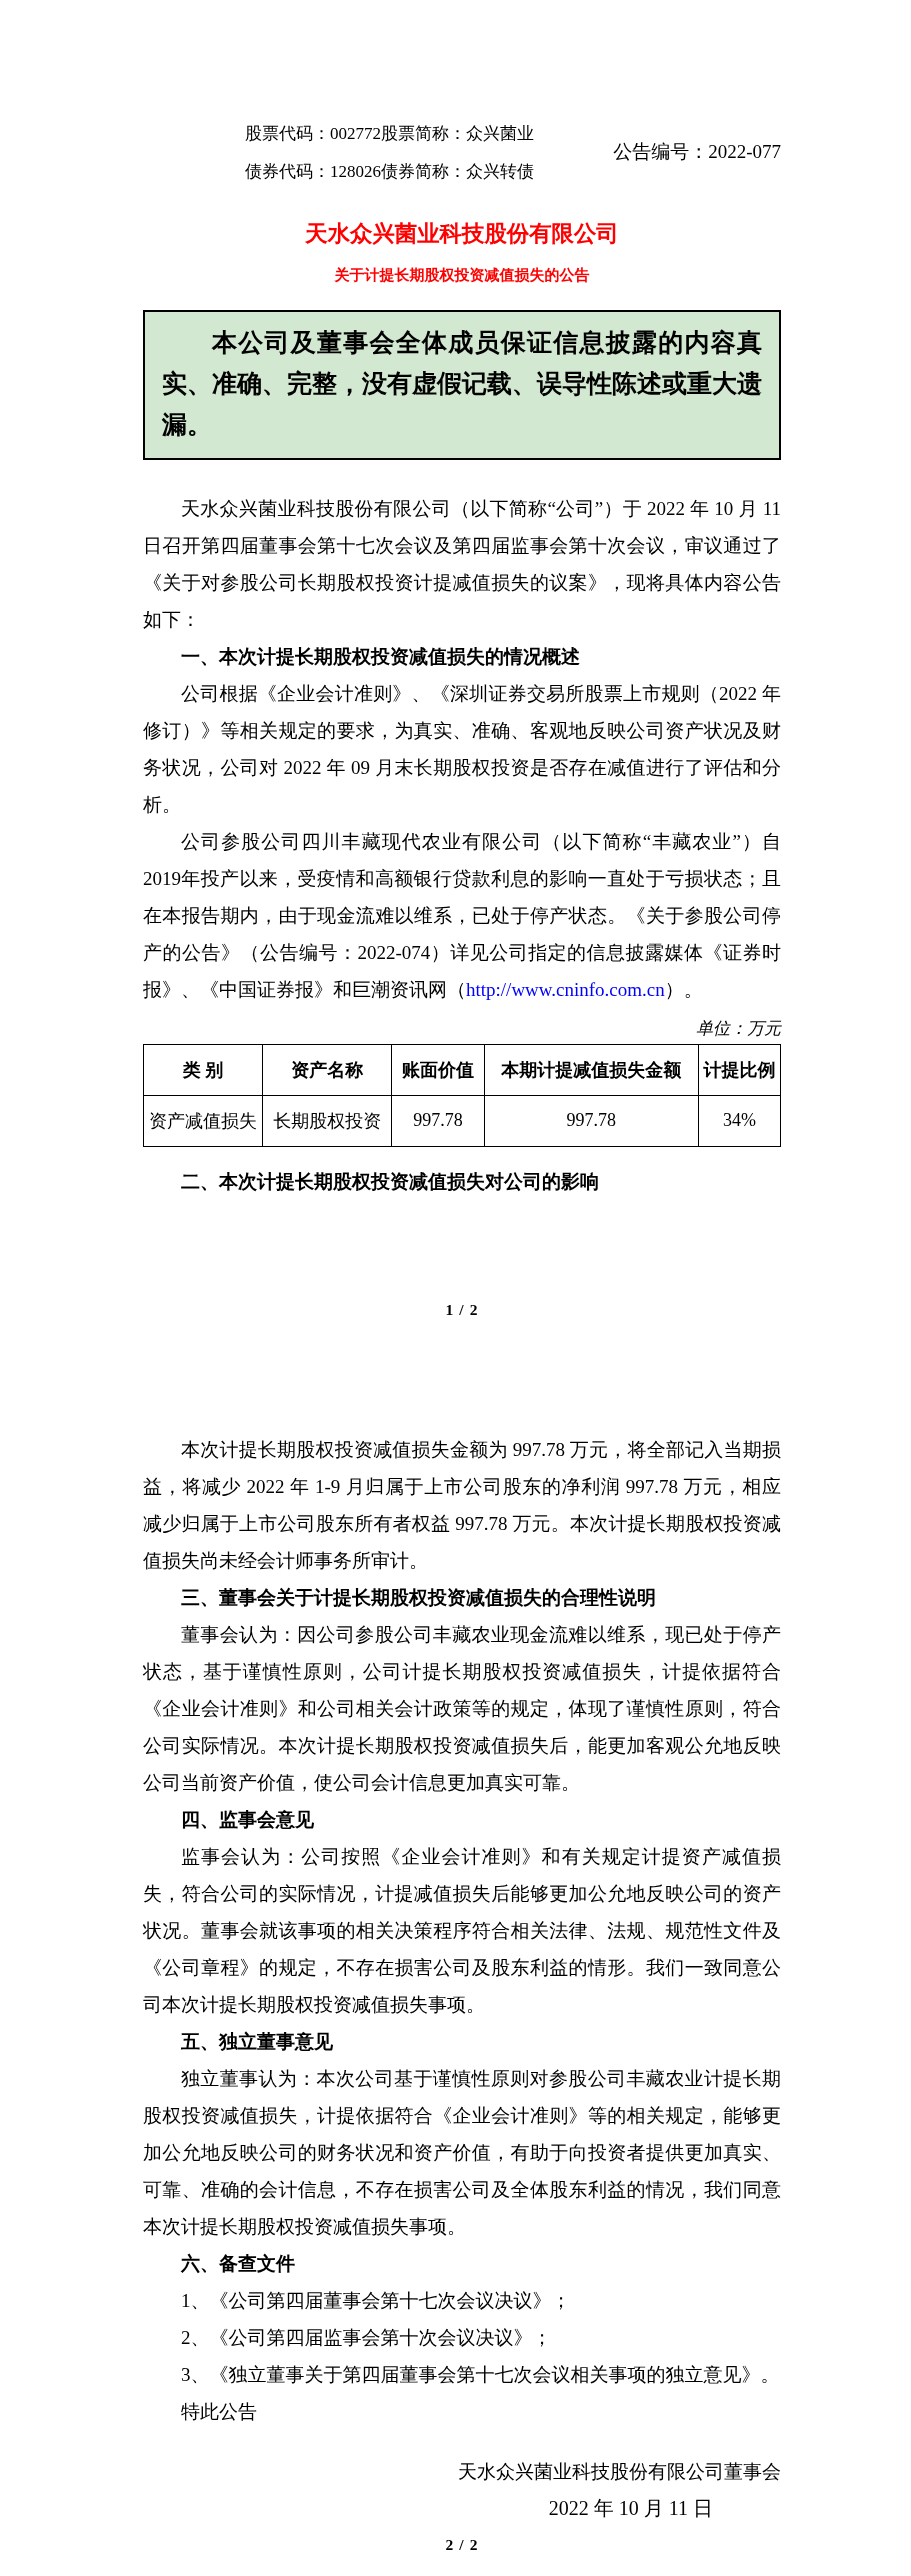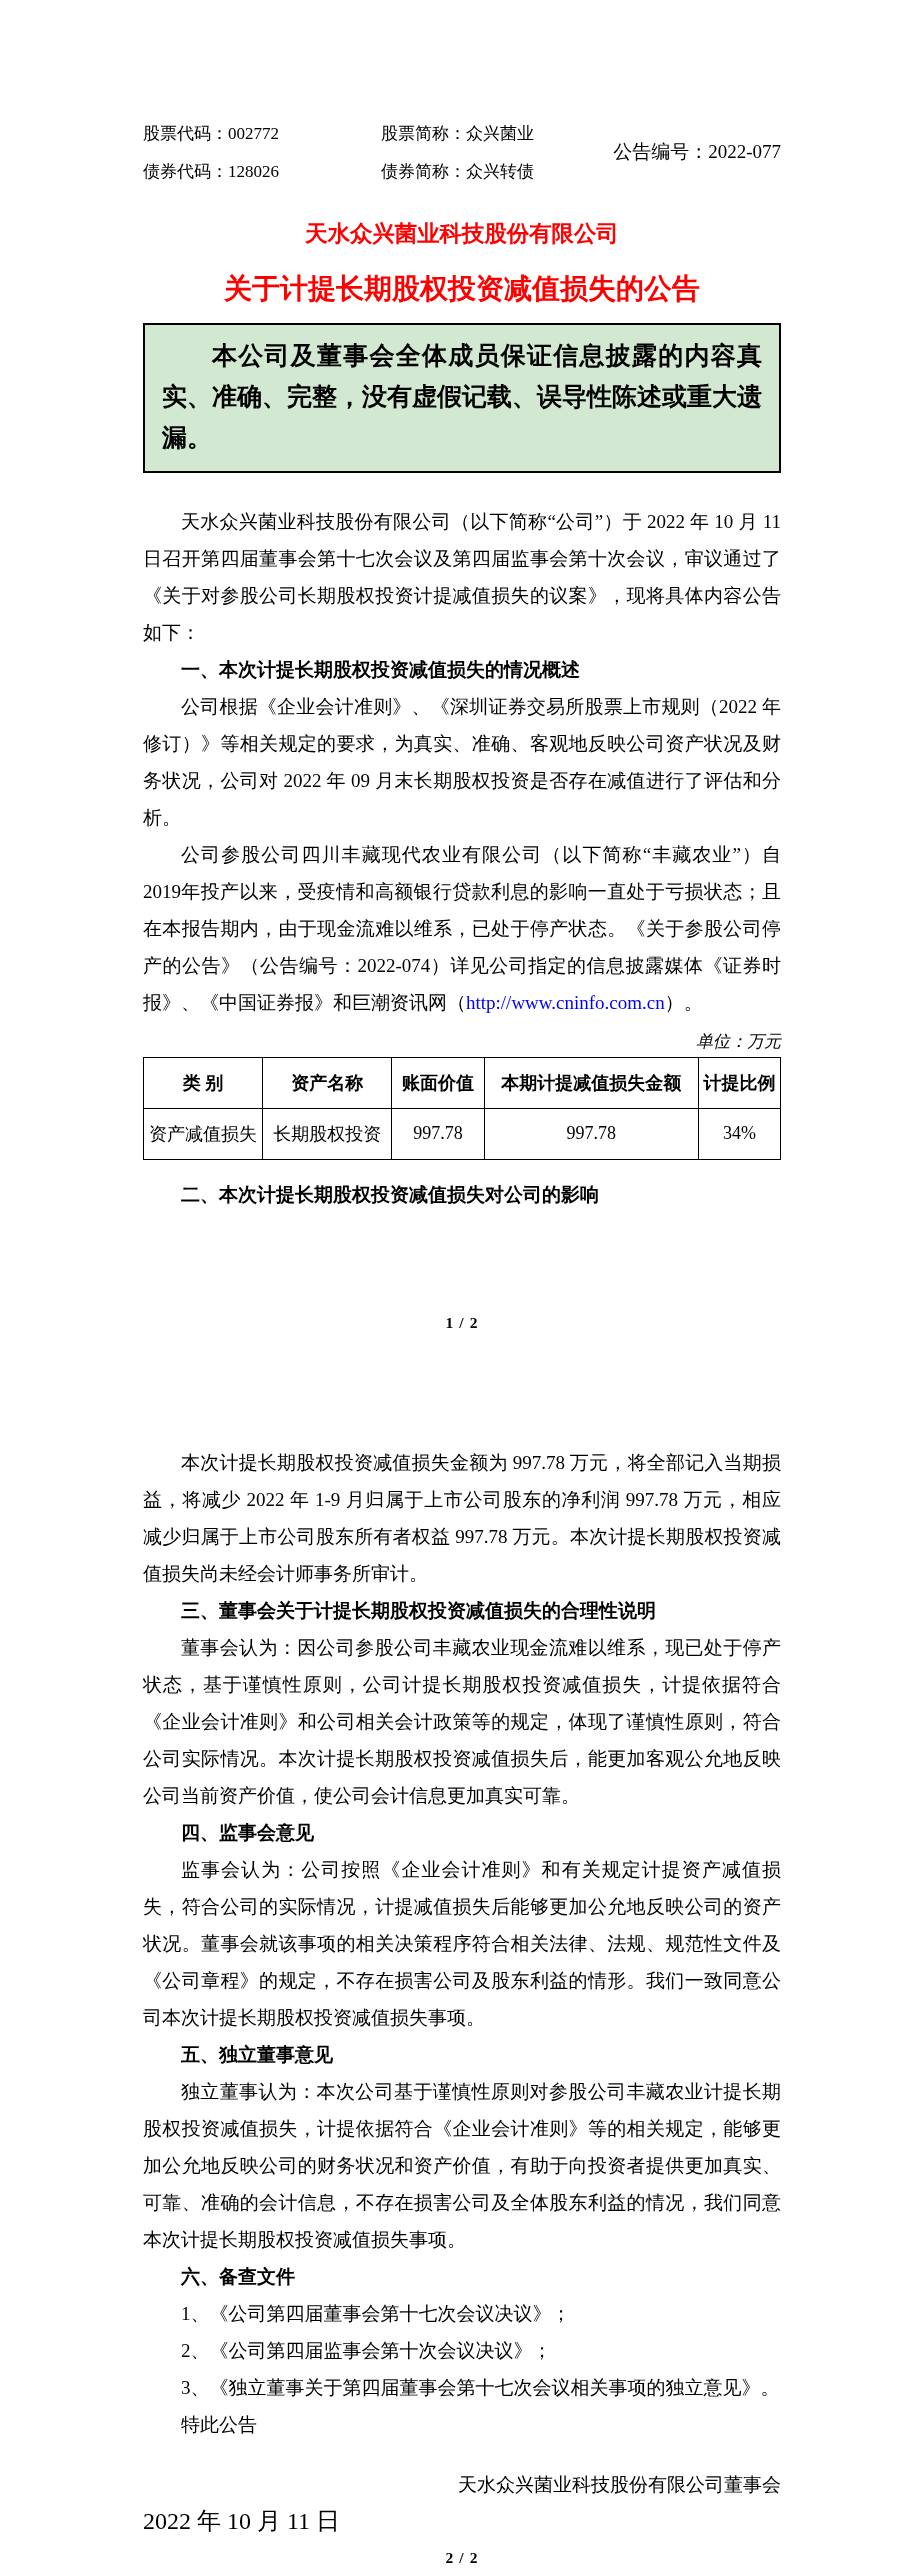--- a/index.html
+++ b/index.html
@@ -11,28 +11,28 @@
   html,body{margin:0;padding:0;background:#ffffff;}
   body{
     width:911px;height:2576px;overflow:hidden;
     font-family:"Liberation Serif","DejaVu Serif",serif;
     color:var(--ink);
   }
   .doc{box-sizing:border-box;width:911px;padding:114px 130px 0 143px;}
 
   
   .header{display:flex;align-items:center;font-size:17px;}
-  .header-codes{flex:1;}
+  .header-codes{flex:1;text-align:right;}
   .header-codes .row{display:flex;height:38px;align-items:center;}
   .header-codes .code-left{display:inline-block;width:238px;}
   .announce-no{font-size:19px;white-space:nowrap;}
 
   
   .title-company{margin-top:27.5px;text-align:center;font-weight:bold;font-size:22.4px;color:var(--title-red);line-height:31px;}
-  .title-subject{margin-top:24px;text-align:center;font-weight:bold;font-size:28px;color:var(--title-red);line-height:31px;}
+  .title-subject{margin-top:11px;text-align:center;font-weight:bold;font-size:15px;color:var(--title-red);line-height:31px;}
 
   
   .notice-box{margin-top:19.5px;border:2.3px solid var(--ink);background:var(--notice-bg);padding:10.3px 17px 12.6px 17px;}
   .notice-text{margin:0;font-weight:bold;font-size:25px;line-height:41px;text-indent:2em;text-align:justify;}
 
   
   .para{margin:0;font-size:19px;line-height:37px;text-indent:2em;text-align:justify;}
   .heading{margin:0;font-weight:bold;font-size:19px;line-height:37px;text-indent:2em;}
   .first-para{margin-top:30px;}
   .url{color:var(--link-blue);text-decoration:none;cursor:pointer;}
@@ -47,21 +47,21 @@
   table.impairment th{font-weight:bold;}
   .sec2-heading{margin-top:16px;}
 
   
   .page-num{font-weight:bold;font-size:15.5px;text-align:center;letter-spacing:1.1px;}
   .page-num-1{margin-top:101px;}
   .page-break{height:112px;}
 
   
   .signature{margin-top:23px;text-align:right;font-size:19px;line-height:37px;}
-  .sign-date{padding-right:68px;font-size:24px;line-height:37px;}
+  .sign-date{text-align:right;padding-right:68px;font-size:20px;line-height:37px;}
   .page-num-2{margin-top:9.2px;}
 </style>
 </head>
 <body>
 
 <div class="doc">
 
   <div class="header">
     <div class="header-codes">
       <div class="row">

